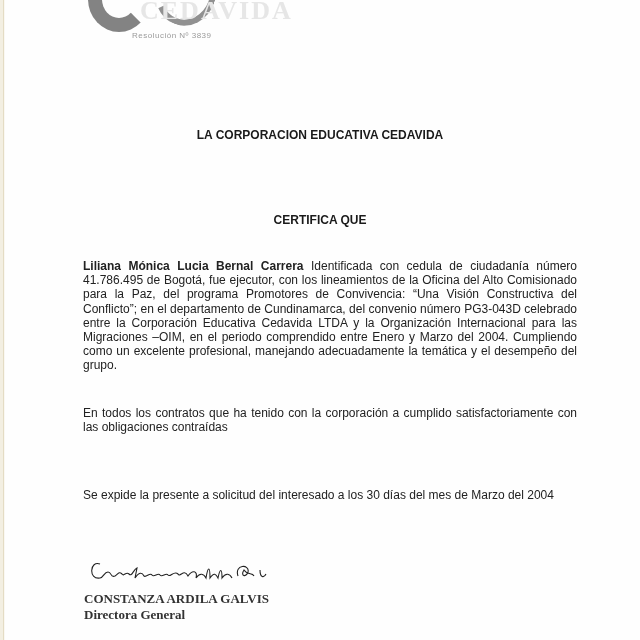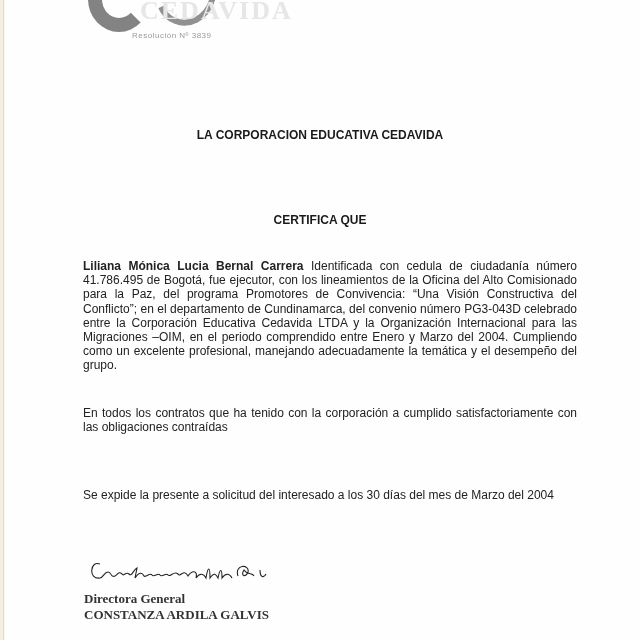--- a/index.html
+++ b/index.html
@@ -75,15 +75,15 @@
 
 <div class="para p2">En todos los contratos que ha tenido con la corporación a cumplido satisfactoriamente con las obligaciones contraídas</div>
 
 <div class="para p3">Se expide la presente a solicitud del interesado a los 30 días del mes de Marzo del 2004</div>
 
 <svg class="sig" viewBox="0 0 200 30">
   <path d="M12 8 C2 4, 0 24, 12 22 C16 21, 16 16, 20 16 C24 16, 22 22, 27 20 C30 18, 31 15, 34 18 C36 21, 38 15, 41 18 C44 21, 45 14, 49 12 L47 22 C51 16, 54 16, 56 20 C58 22, 62 16, 64 19 C66 22, 70 16, 72 19 C74 22, 78 16, 80 19 C82 22, 86 14, 90 18 C92 22, 96 12, 100 20 C104 14, 110 14, 108 22 C112 16, 116 18, 118 22 C120 10, 122 10, 122 22 C126 16, 128 18, 130 22 C132 12, 134 12, 134 22 C138 16, 142 18, 144 22 M150 20 C146 8, 162 8, 160 16 C158 22, 152 20, 156 14 C160 20, 164 16, 166 20 M172 14 C172 22, 176 22, 178 18" fill="none" stroke="#222" stroke-width="1.1"></path>
 </svg>
 
 <div class="signer">
+  <div>CONSTANZA ARDILA GALVIS</div>
   <div>Directora General</div>
-  <div>CONSTANZA ARDILA GALVIS</div>
 </div>
 
 </body></html>

